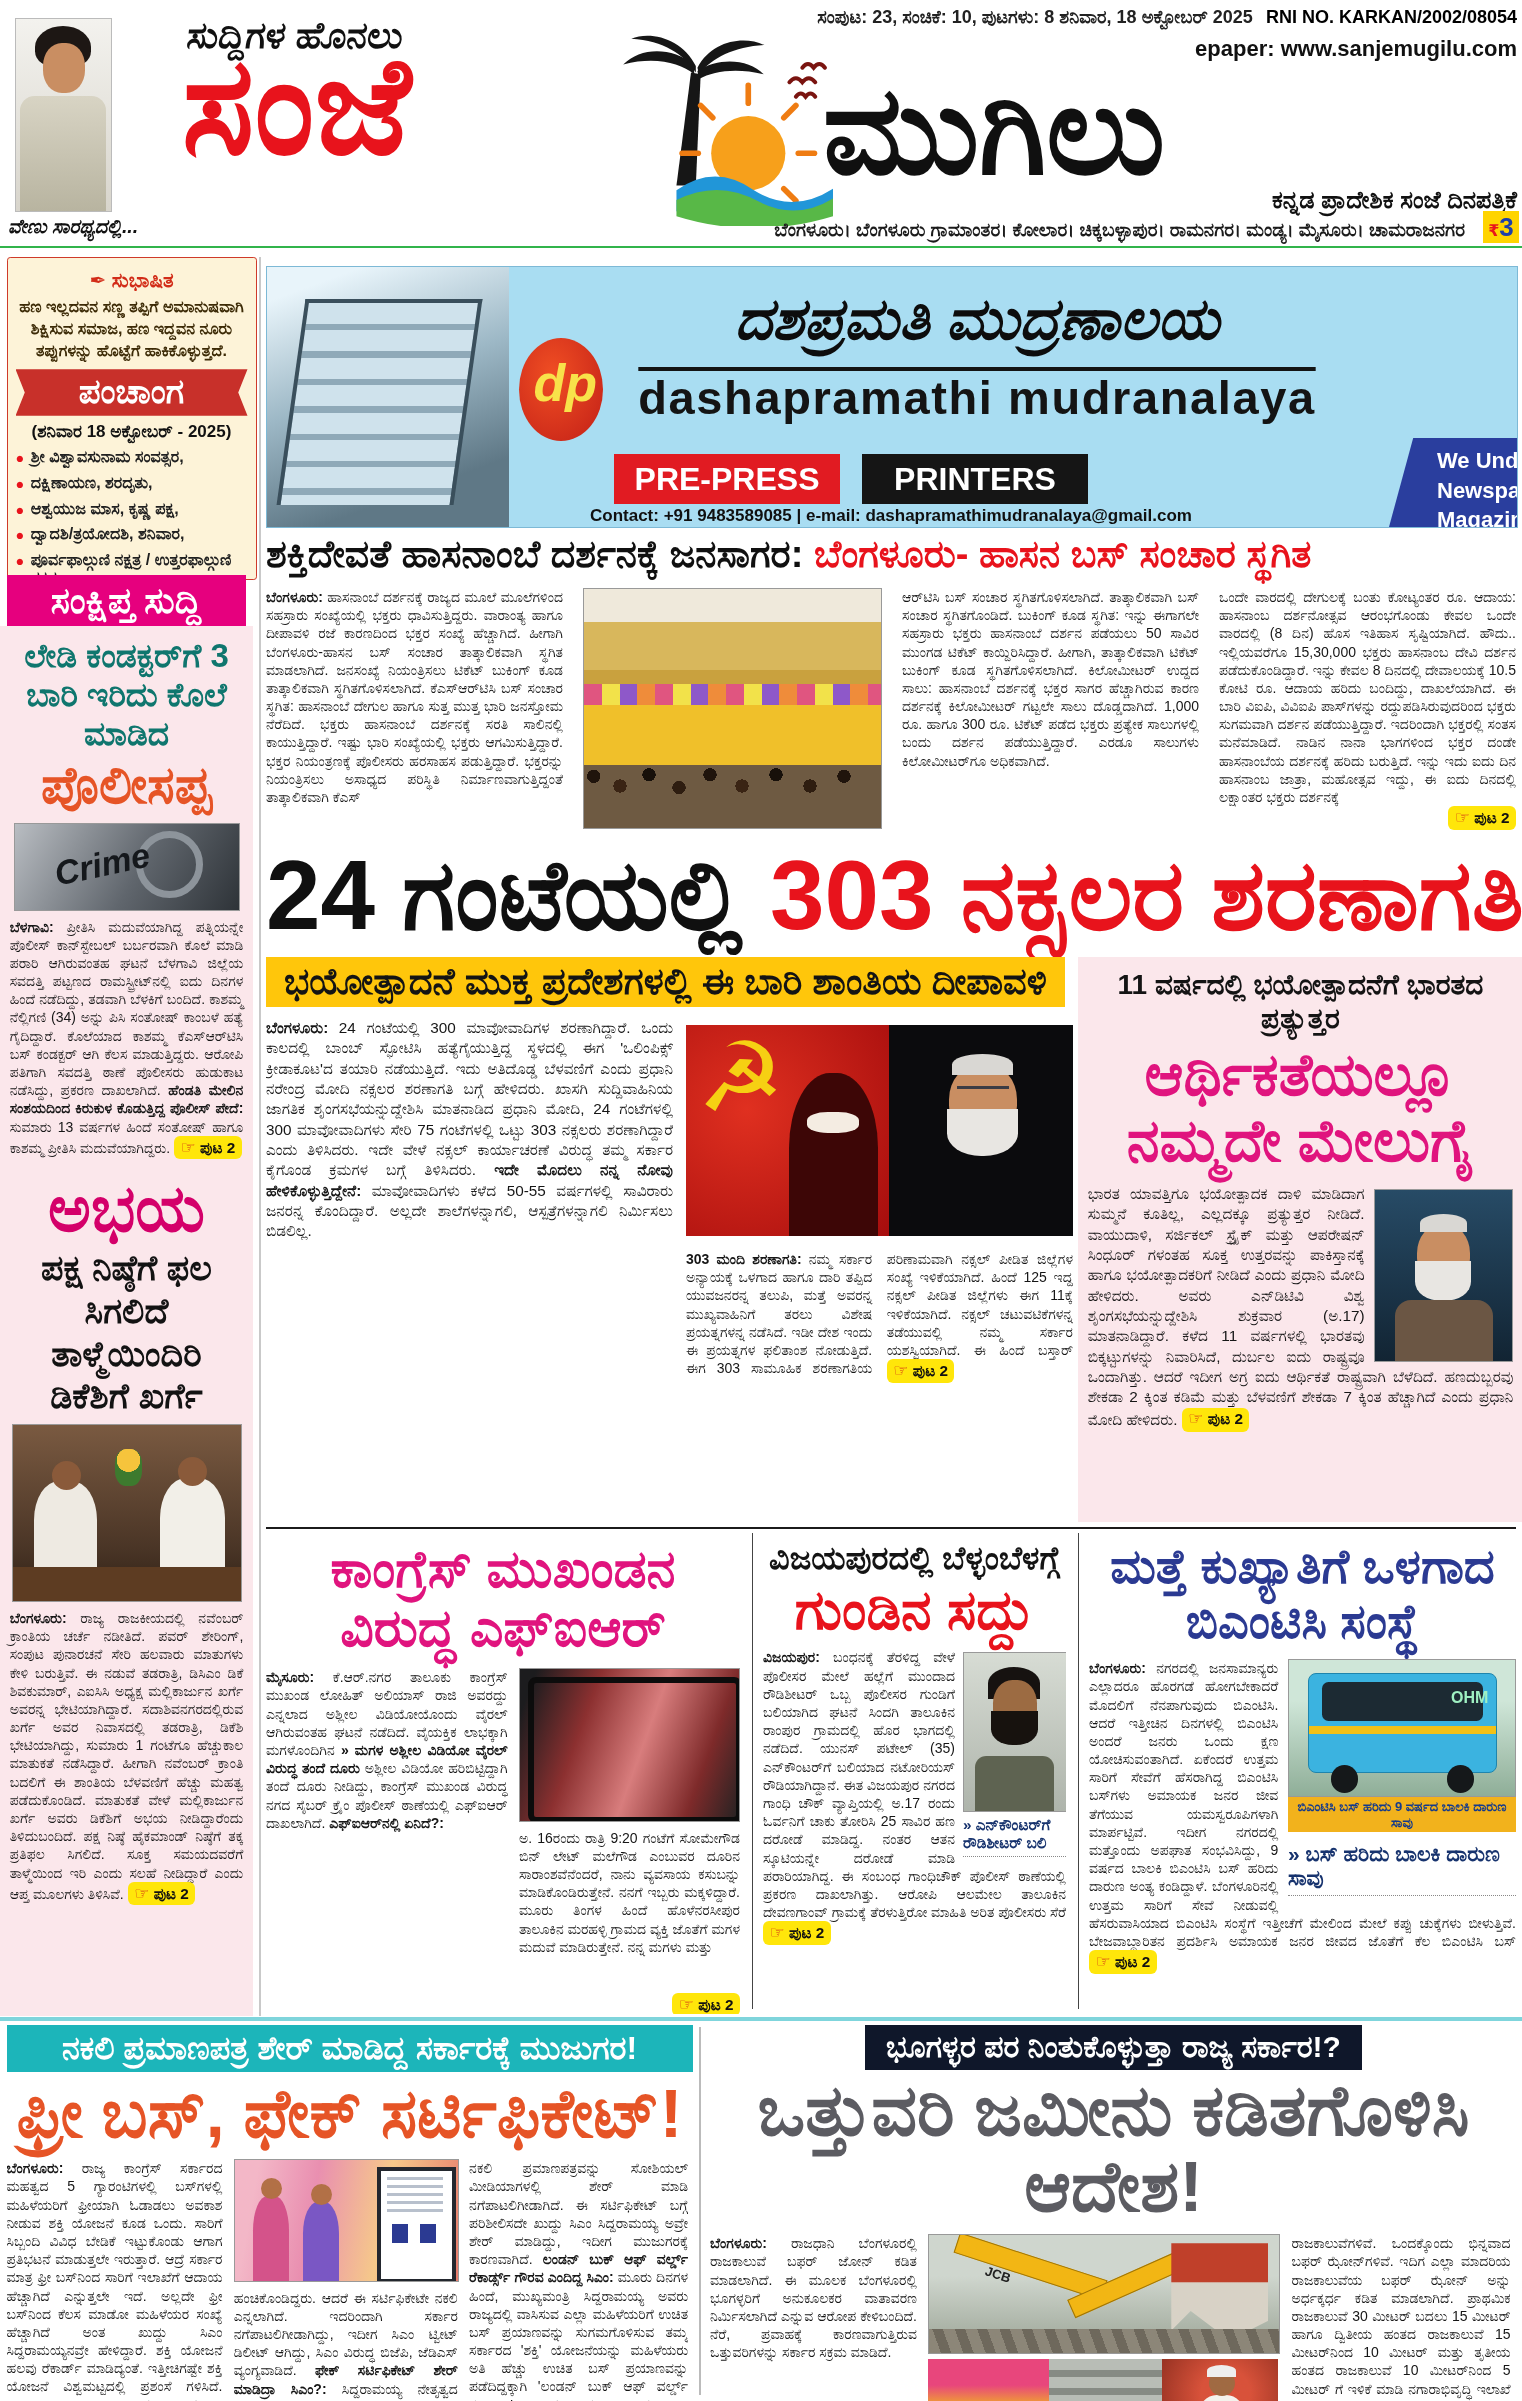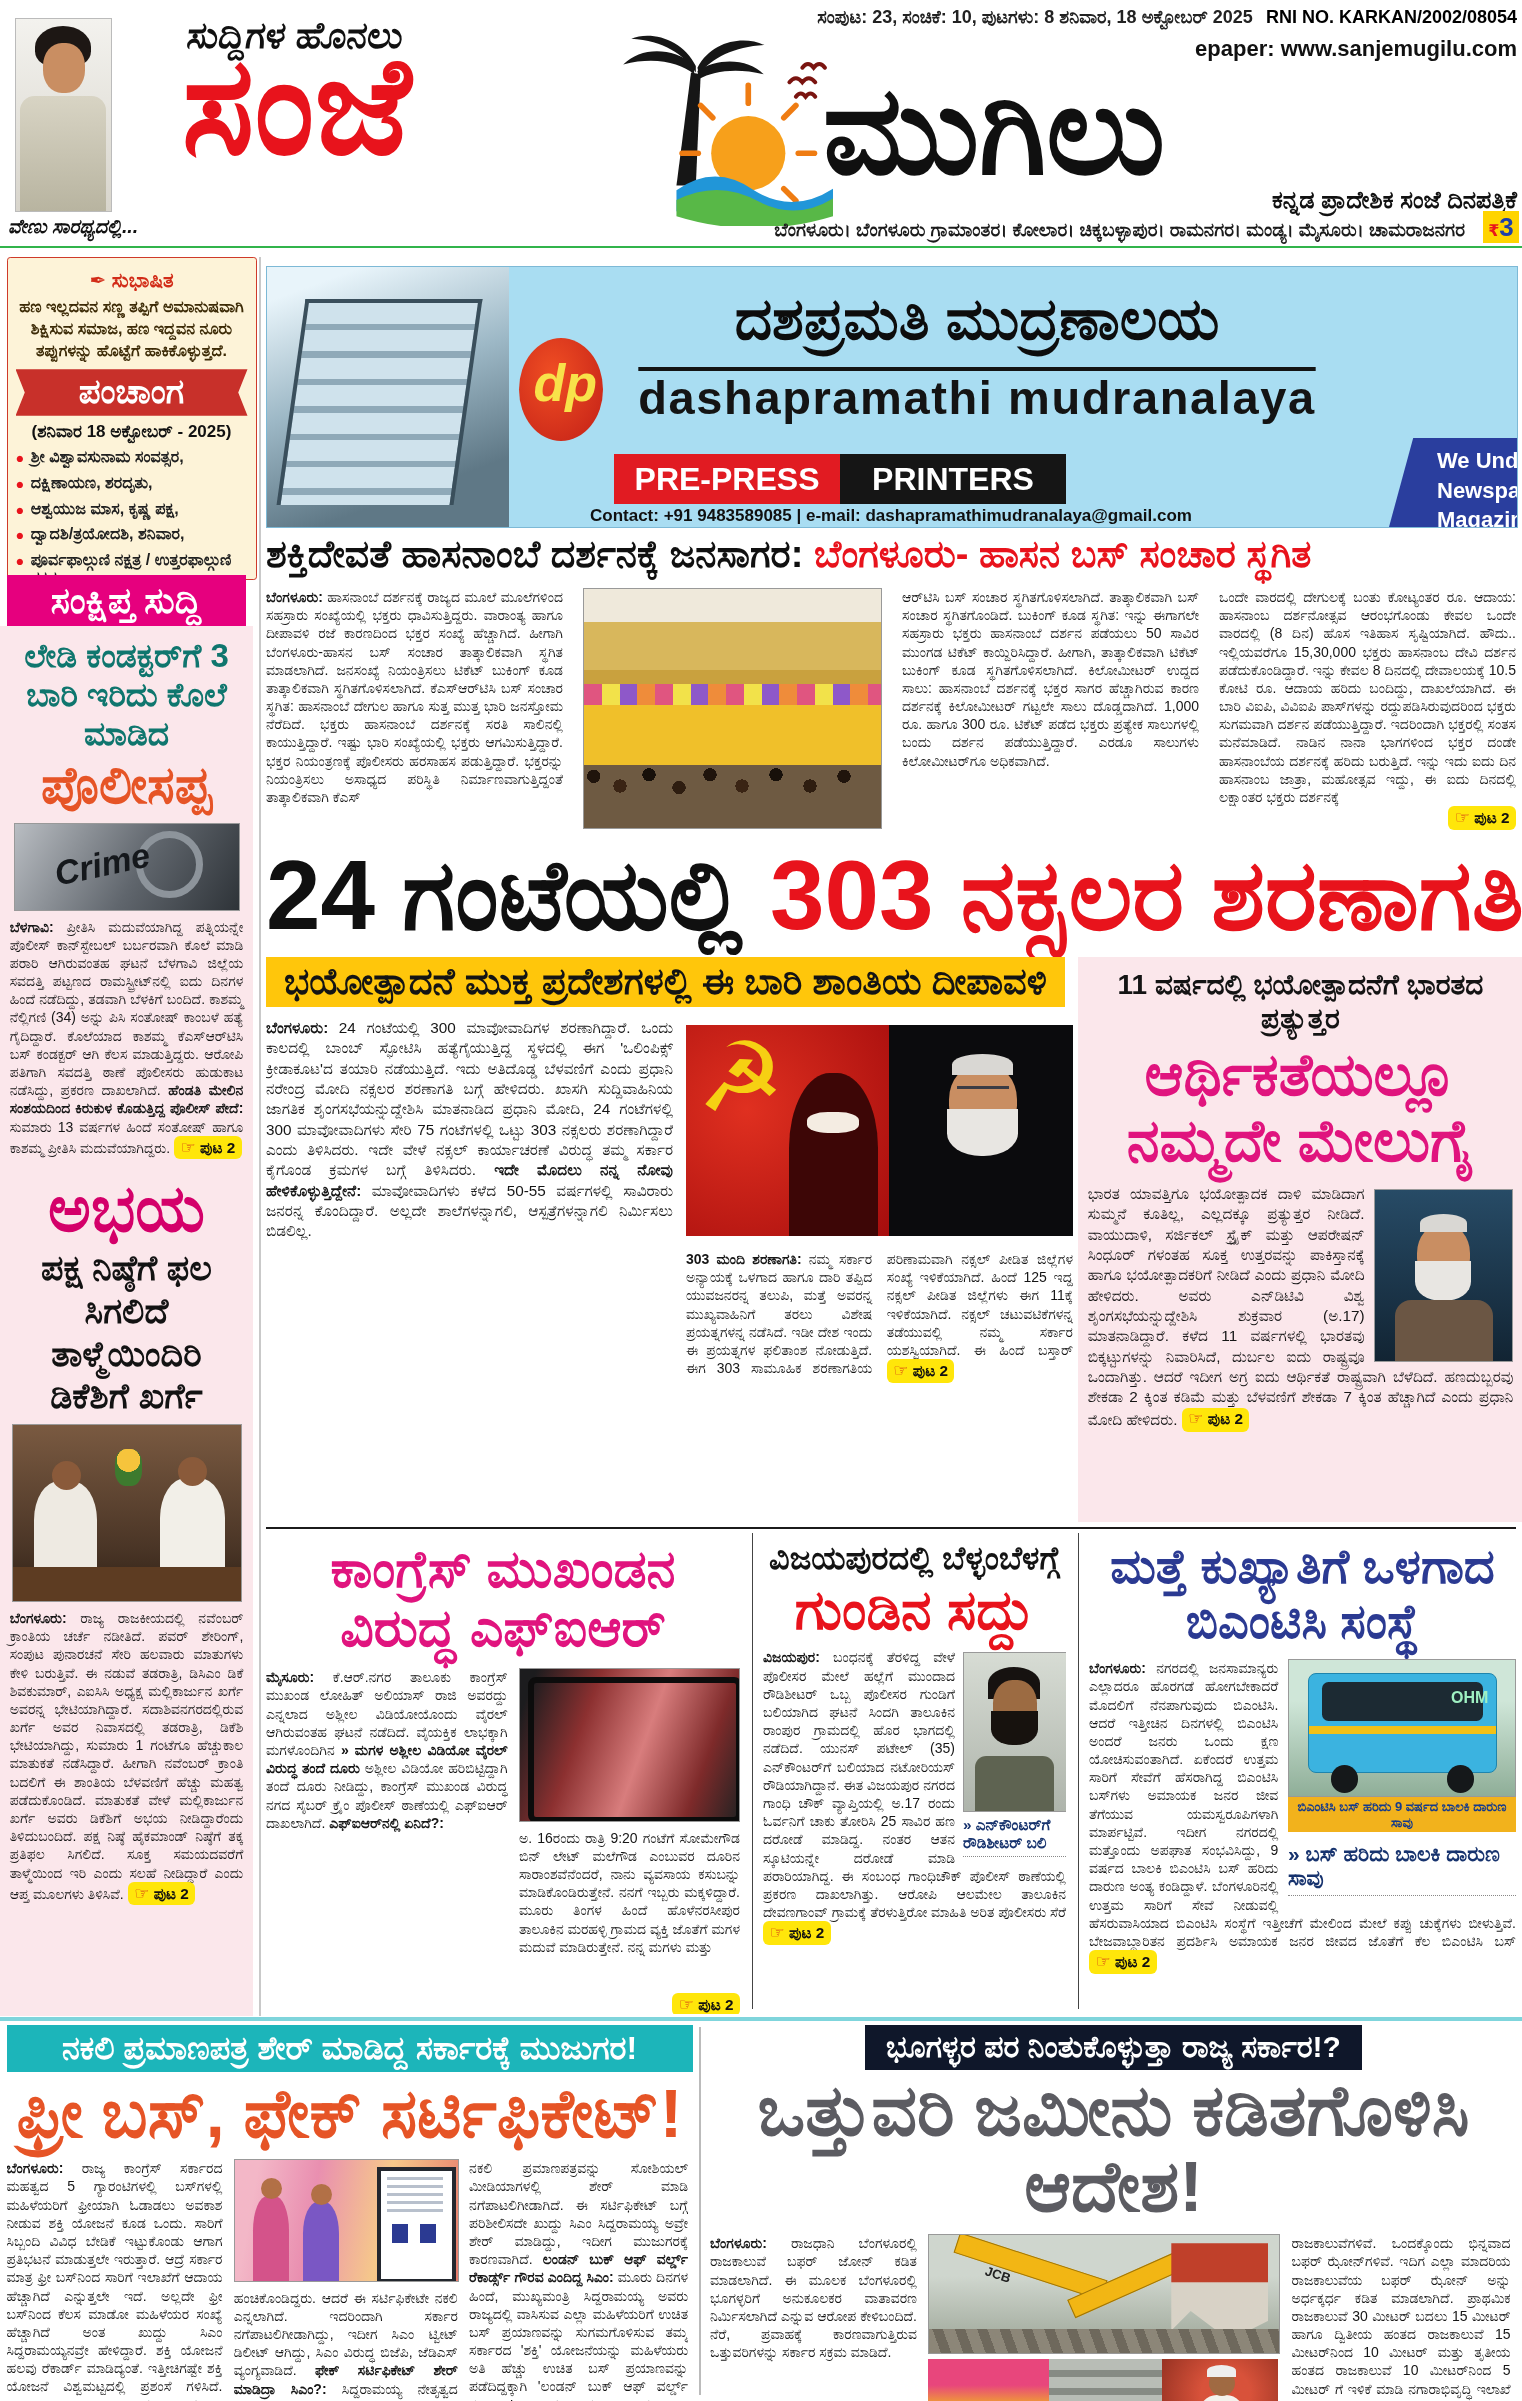--- a/index.html
+++ b/index.html
@@ -182,26 +182,26 @@
     </div>
   </div>
 
   <div class="abs" style="left:266px;top:266px;width:1250px;height:260px;background:#a9ddf2;border:0.8px solid #7db9d6;overflow:hidden;">
     <div class="abs ph" style="left:0;top:0;width:242px;height:260px;border:none;background:linear-gradient(160deg,#e8f4fa 10%,#9db8c6 45%,#5f7886 80%);">
       <div class="abs" style="left:24px;top:32px;width:169px;height:202px;border:4.8px solid #3a4f5c;border-bottom:none;transform:skewX(-8deg);background:repeating-linear-gradient(#cfe2ec 0 21px,#8fa9b8 21px 27.4px);"></div>
     </div>
     <div class="abs" style="left:252px;top:71px;width:84px;height:103px;background:radial-gradient(ellipse at 40% 35%,#f04e23,#c21f17);border-radius:50%;color:#fff;">
       <span class="abs" style="left:14.5px;top:14.5px;font-size:52px;font-weight:bold;font-style:italic;color:#f8e24a;">dp</span>
     </div>
-    <div class="abs centered" style="left:347px;top:18px;width:726px;font-size:58px;font-weight:bold;color:#0d0d0d;">ದಶಪ್ರಮತಿ ಮುದ್ರಣಾಲಯ</div>
+    <div class="abs centered" style="left:347px;top:18px;width:726px;font-size:58px;font-weight:bold;color:#0d0d0d;font-style:italic;">ದಶಪ್ರಮತಿ ಮುದ್ರಣಾಲಯ</div>
     <div class="abs centered" style="left:347px;top:103px;width:726px;font-size:47px;font-weight:bold;color:#141414;text-decoration:overline;letter-spacing:1.6px;">dashapramathi mudranalaya</div>
     <div class="abs" style="left:347px;top:187px;width:226px;background:#e11b22;color:#fff;font-size:32px;font-weight:bold;text-align:center;padding:6.5px 0;">
       <span>PRE-PRESS</span>
     </div>
-    <div class="abs" style="left:573px;top:187px;width:226px;background:#151515;color:#fff;font-size:32px;font-weight:bold;text-align:center;padding:6.5px 0;">
+    <div class="abs" style="left:595px;top:187px;width:226px;background:#151515;color:#fff;font-size:32px;font-weight:bold;text-align:center;padding:6.5px 0;">
       <span>PRINTERS</span>
     </div>
     <div class="abs" style="left:323px;top:239px;width:646px;font-size:17px;font-weight:bold;color:#101010;">Contact: +91 9483589085 | e-mail: dashapramathimudranalaya@gmail.com</div>
     <div class="abs" style="left:1122px;top:171px;width:403px;height:89px;background:#2a3e9e;color:#fff;clip-path:polygon(6% 0,100% 0,100% 100%,0 100%);padding:8px 0 0 48px;box-sizing:border-box;">
       <div style="font-size:22px;font-weight:bold;width:323px;line-height:1.35;">We Undertake Printing of Newspapers | Tabloids | Magazines</div>
     </div>
     <div class="abs ph" style="left:1209px;top:0;width:315px;height:171px;border:none;background:linear-gradient(200deg,#f2f8fb 20%,#c2cdd4 60%,#8c979e);">
       
       
       

